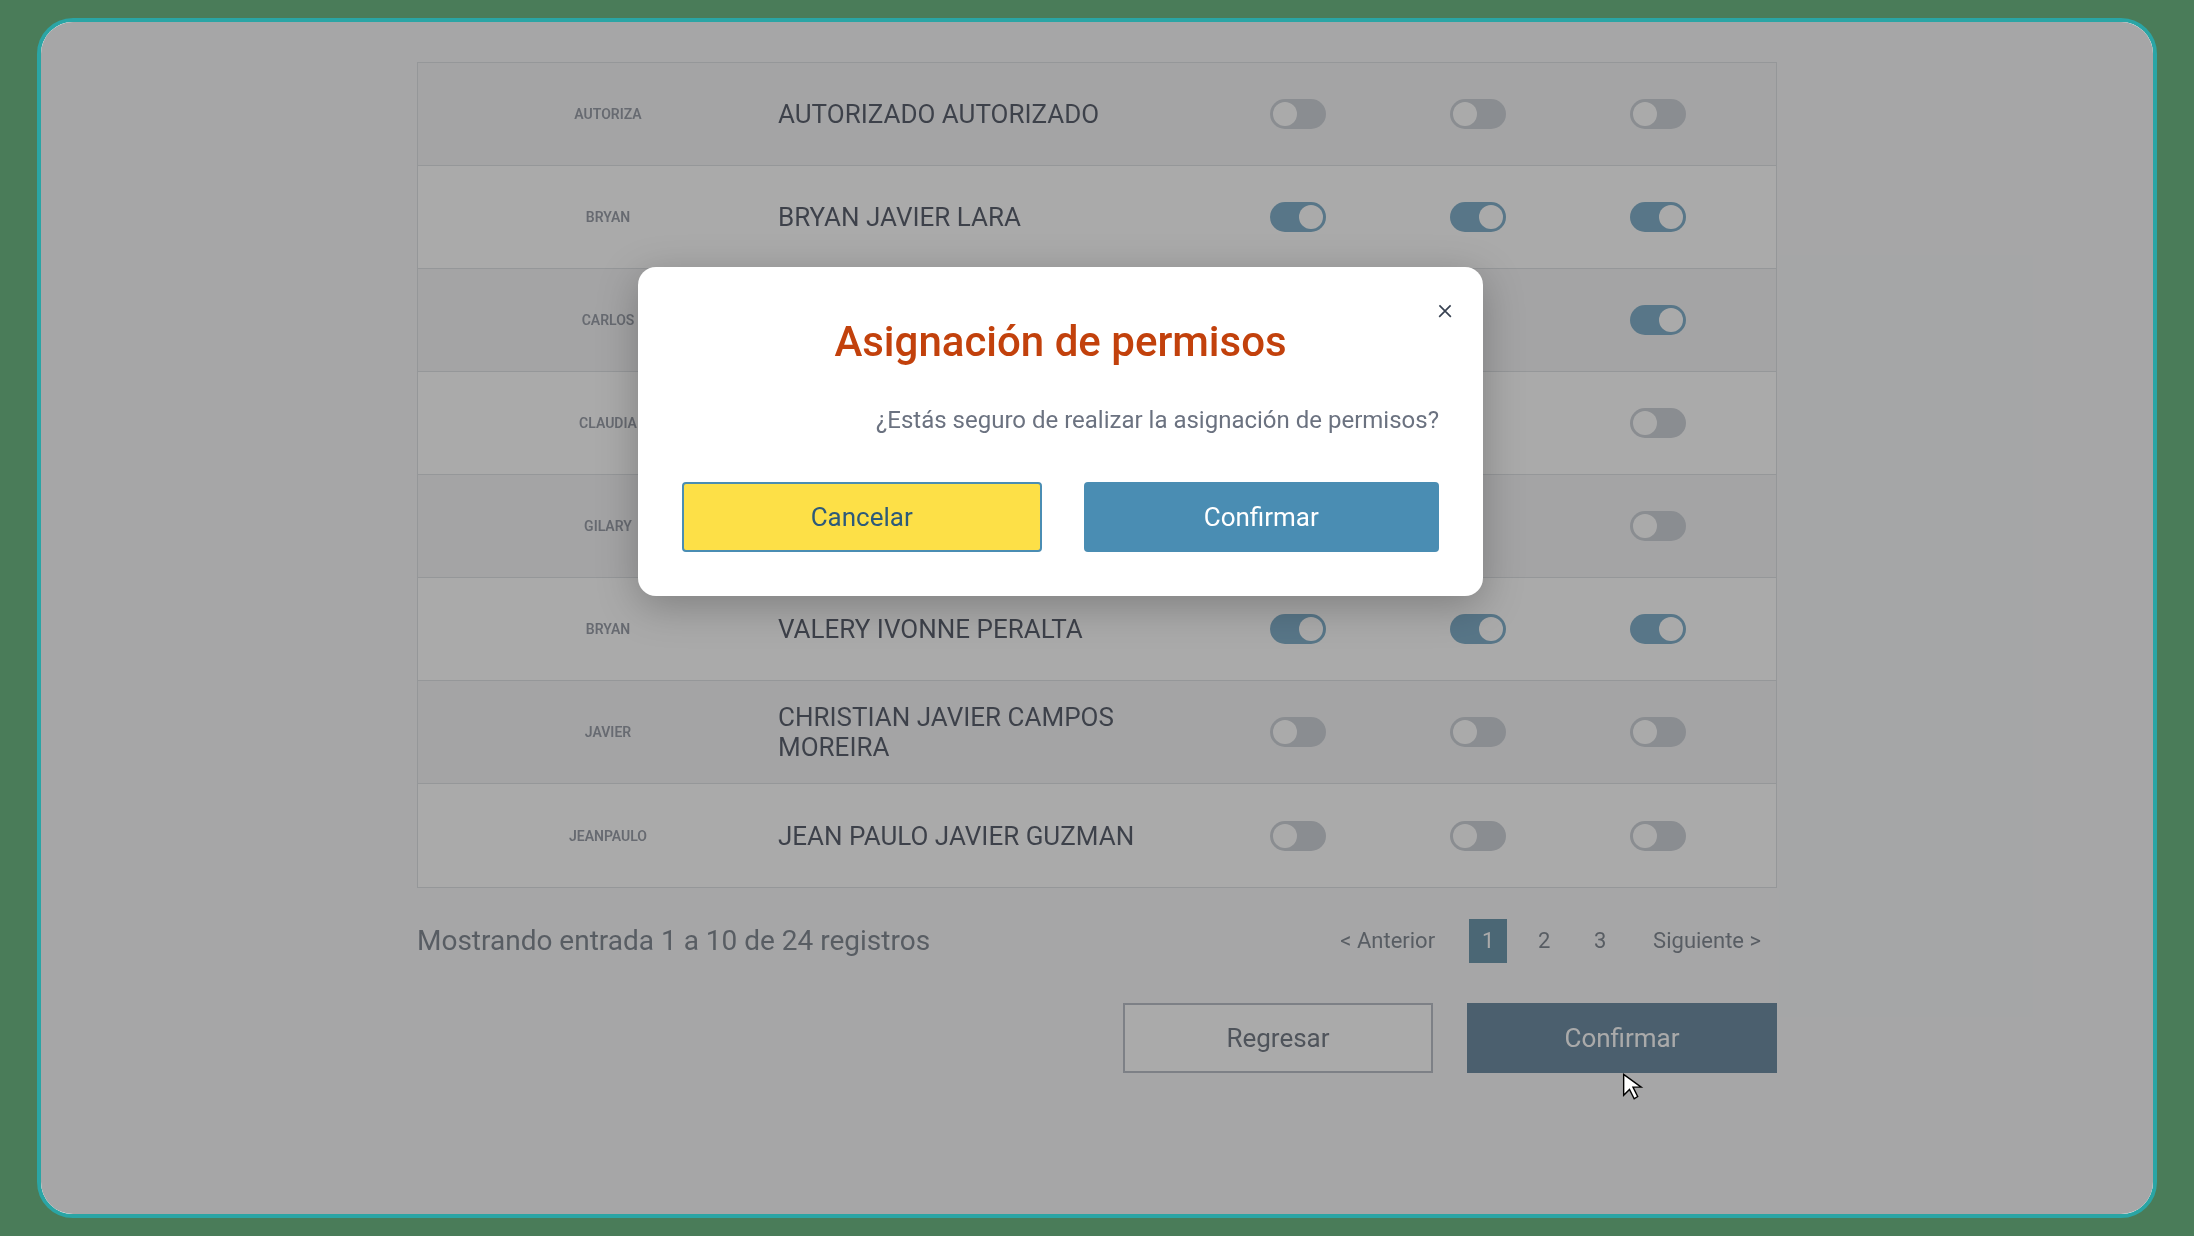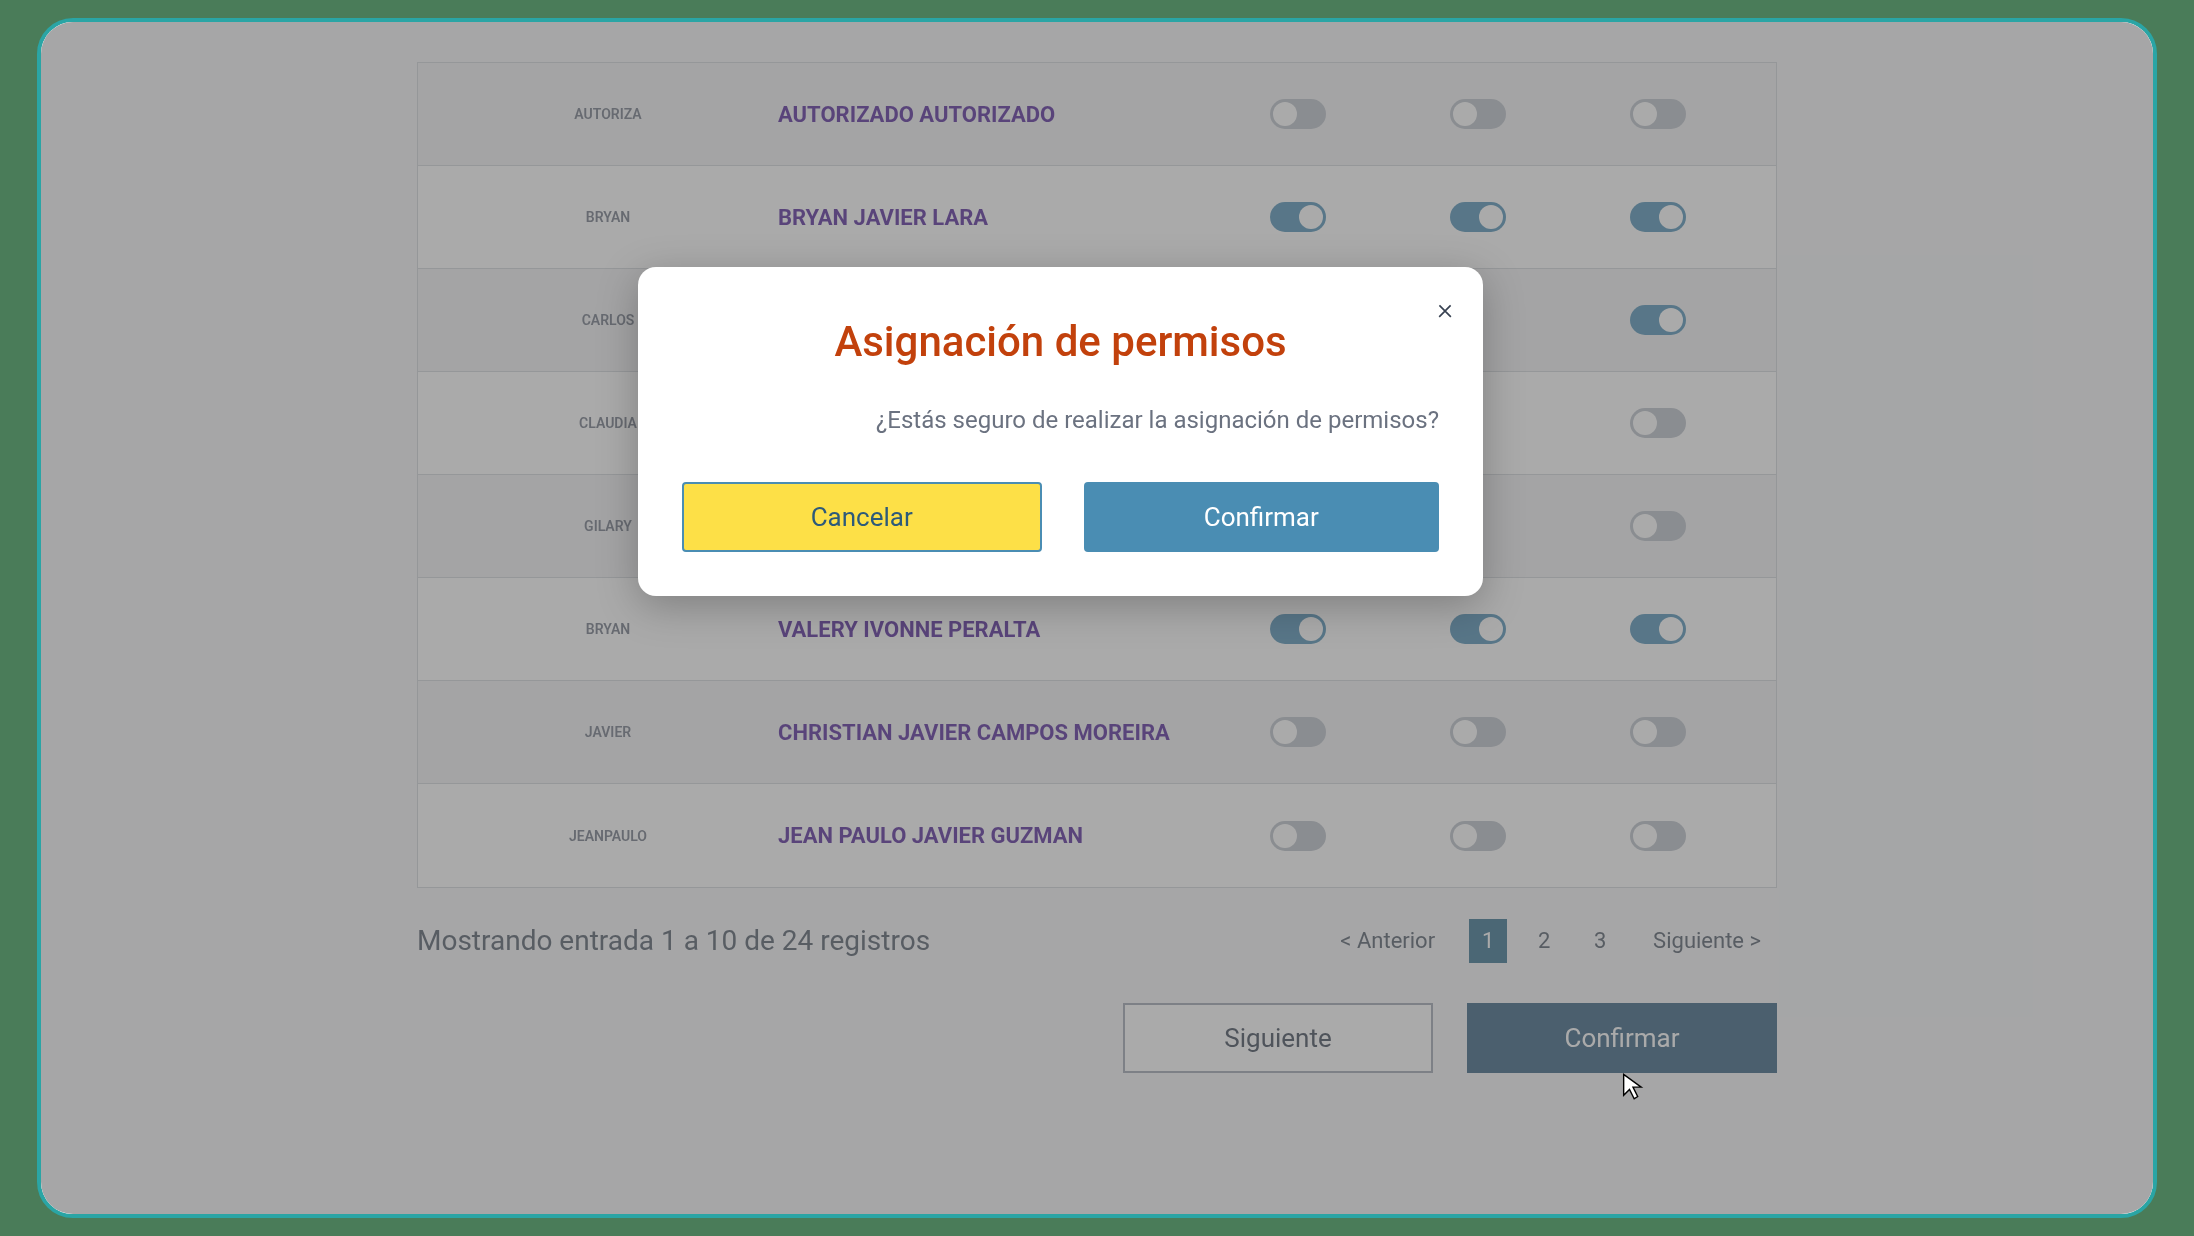--- a/index.html
+++ b/index.html
@@ -55,23 +55,23 @@
 .row:last-child { border-bottom: none; }
 .row.stripe { background: #f1f2f4; }
 .row.plain { background: #ffffff; }
 .col-user {
   color: #6b7280;
   font-size: 14px;
   font-weight: 600;
   text-align: center;
 }
 .col-name {
-  color: #4c1d95;
-  font-size: 22px;
-  font-weight: 700;
+  color: #0f172a;
+  font-size: 26px;
+  font-weight: 400;
   text-align: left;
   padding-left: 10px;
 }
 .col-toggle {
   display: flex;
   justify-content: center;
 }
 .toggle {
   width: 56px;
   height: 30px;
@@ -363,21 +363,21 @@
           <div id="pages" style="display:flex;gap:18px">
               <div class="page-num active">1</div>
               <div class="page-num">2</div>
               <div class="page-num">3</div>
             </div>
           <div class="page-btn">Siguiente &gt;</div>
         </div>
       </div>
 
       <div class="actions">
-        <div class="btn btn-outline">Siguiente</div>
+        <div class="btn btn-outline">Regresar</div>
         <div class="btn btn-solid">Confirmar</div>
       </div>
 
     </div>
 
     <div class="overlay"></div>
 
     <div class="modal">
       <div class="modal-close">×</div>
       <div class="modal-title">Asignación de permisos</div>

